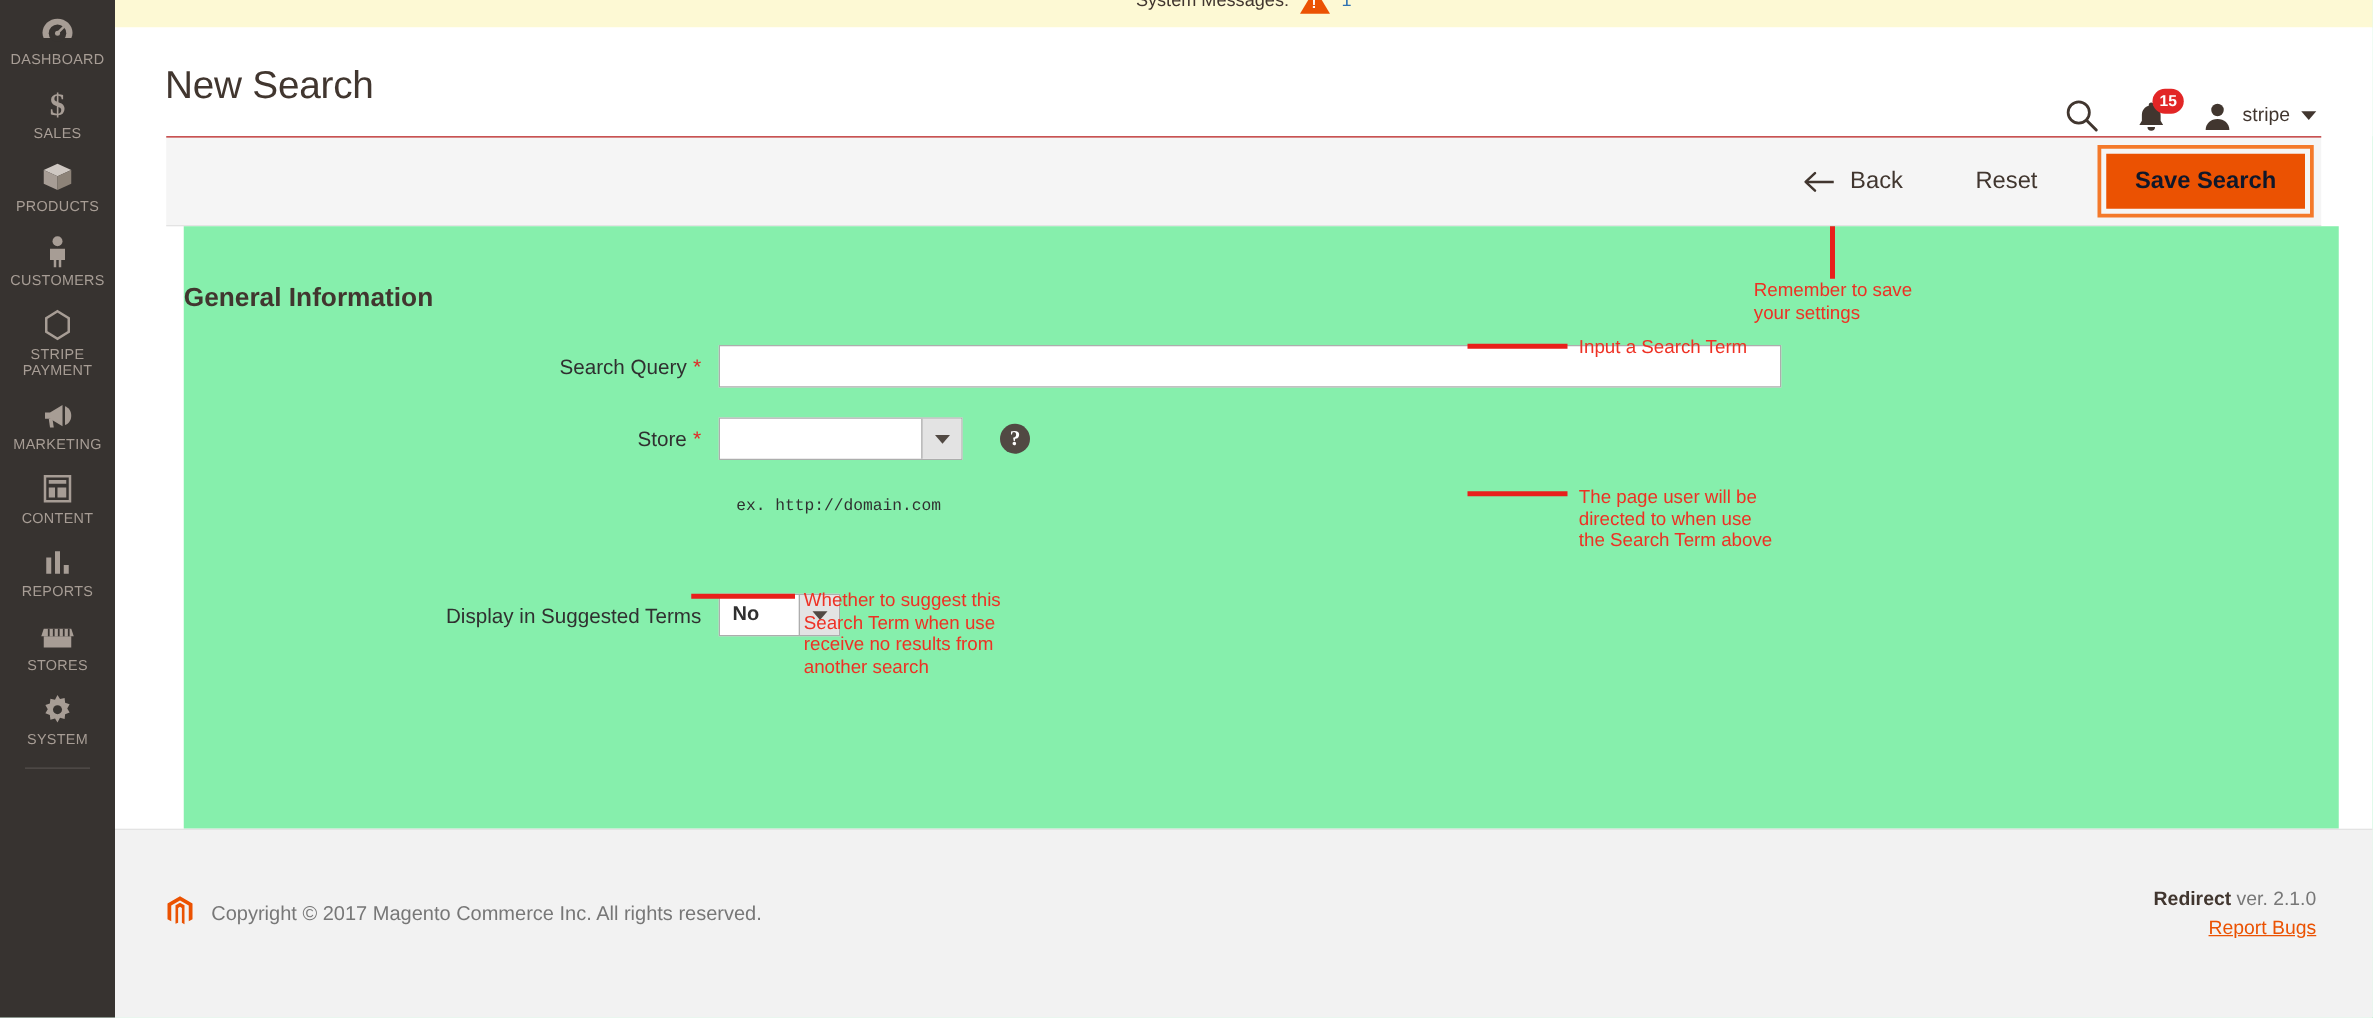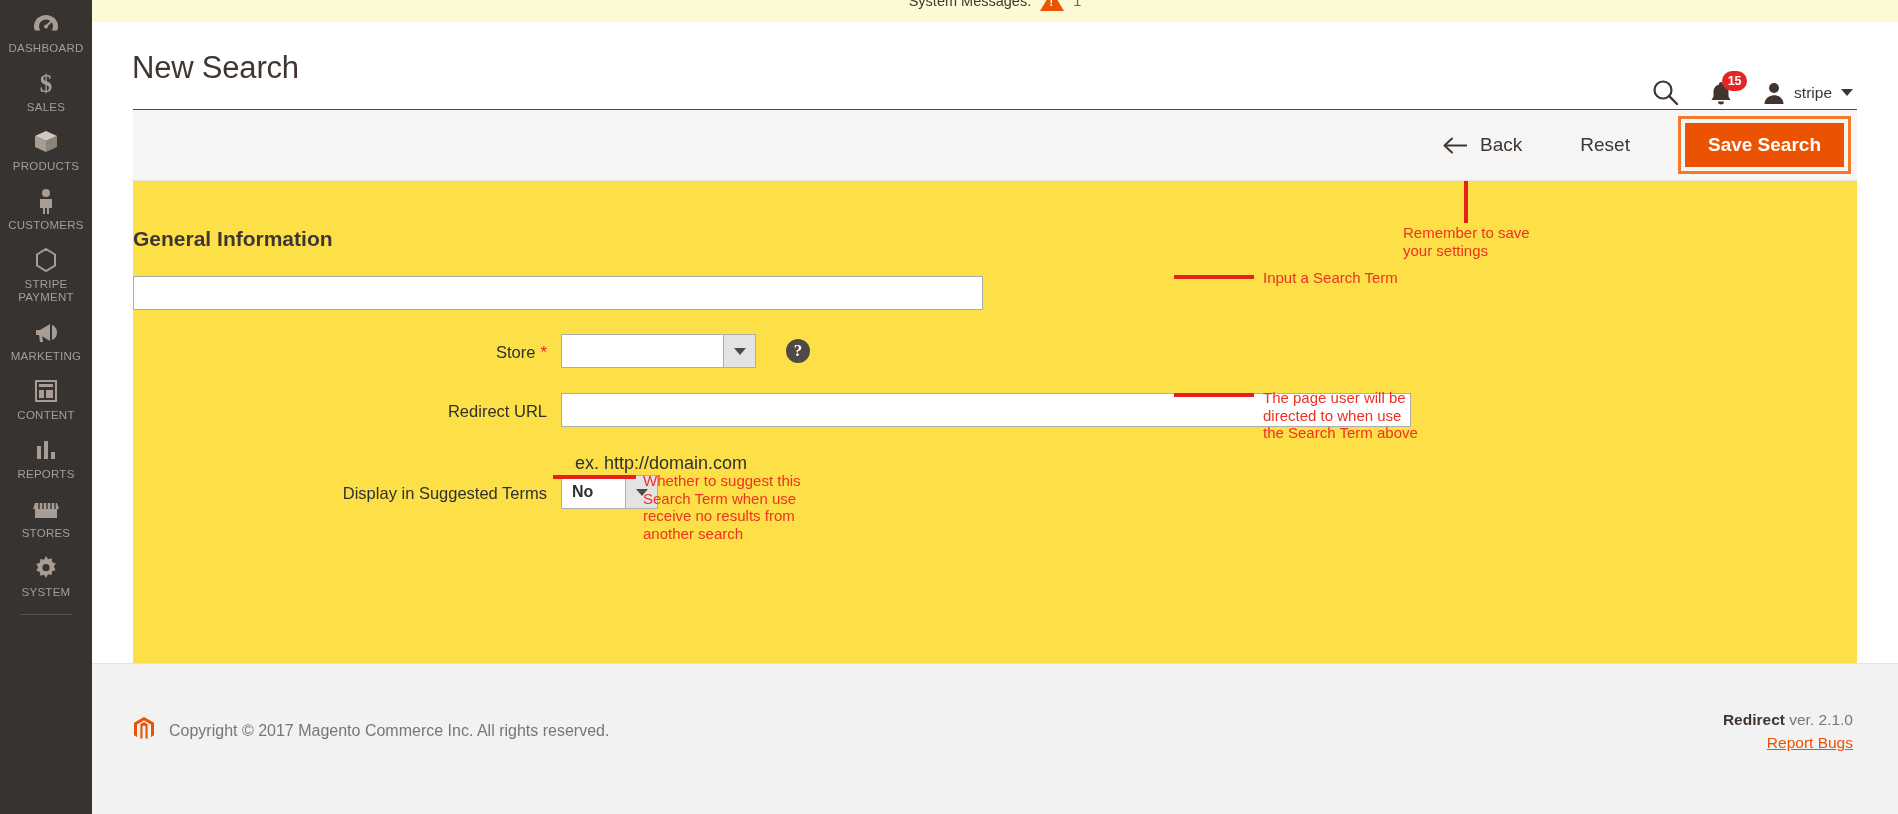--- a/index.html
+++ b/index.html
@@ -143,33 +143,33 @@
     margin-left: 22px;
   }
   #btn-save-wrap {
     margin-left: 26px;
     padding: 4px;
     border: 3px solid #f4792a;
     position: relative;
   }
   #btn-save {
     background: #eb5202;
-    color: #ffffff;
+    color: #0f172a;
     font-size: 19px; font-weight: bold;
     border: none;
     padding: 11px 23px;
     cursor: pointer;
     font-family: "Liberation Sans", sans-serif;
   }
 
   
   #content {
-    position: absolute; left: 133px; top: 181px;
+    position: absolute; left: 147px; top: 181px;
     width: 1724px; height: 482px;
-    background: #fde047;
+    background: #86efac;
   }
   #section-title {
     position: absolute; left: 0; top: 46px;
     font-size: 21px; color: #41362f;
   }
 
   .field-row {
     position: absolute;
     display: flex; align-items: flex-start;
   }
@@ -187,23 +187,24 @@
     width: 850px; height: 34px;
     border: 1px solid #adadad;
     background: #fff;
     font-size: 15px;
     padding: 0 9px;
     font-family: "Liberation Sans", sans-serif;
     color: #303030;
     outline: none;
   }
   .hint {
-    font-size: 18px;
+    font-size: 13px;
     color: #303030;
-    margin-top: 26px;
+    margin-top: 4px;
+    font-family: Liberation Mono, monospace;
   }
 
   .select-box {
     display: flex;
     height: 34px;
     border: 1px solid #adadad;
     background: #fff;
     align-items: stretch;
   }
   .select-val {
@@ -453,43 +454,40 @@
   <div id="btn-save-wrap">
     <button id="btn-save">Save Search</button>
   </div>
 </div>
 
 <div id="content">
 
   <h2 id="section-title">General Information</h2>
 
   <div class="field-row" style="left:0; top:95px;">
+    <div class="field-label">
+      <span>Search Query</span><span class="req-star">*</span>
+    </div>
     <input class="txt-input" type="text" placeholder="" style="">
   </div>
 
   <div class="field-row" style="left:0; top:153px;">
     <div class="field-label">
       <span>Store</span><span class="req-star">*</span>
     </div>
     <div class="select-box" style="width:195px;">
       <span class="select-val"></span>
       <span class="select-arrow">
           <span class="arrow-tri"></span>
         </span>
     </div>
     <div id="help-icon">?</div>
   </div>
 
   <div class="field-row" style="left:0; top:212px; flex-direction:column;">
-    <div style="display:flex; align-items:flex-start;">
-      <div class="field-label">
-        <span>Redirect URL</span>
-      </div>
-      <input class="txt-input" type="text" placeholder="" style="">
-    </div>
     <div class="hint" style="margin-left:442px;">ex. http://domain.com</div>
   </div>
 
   <div class="field-row" style="left:0; top:294px;">
     <div class="field-label">
       <span>Display in Suggested Terms</span>
     </div>
     <div class="select-box" style="width:97px;">
       <span class="select-val">No</span>
       <span class="select-arrow">

